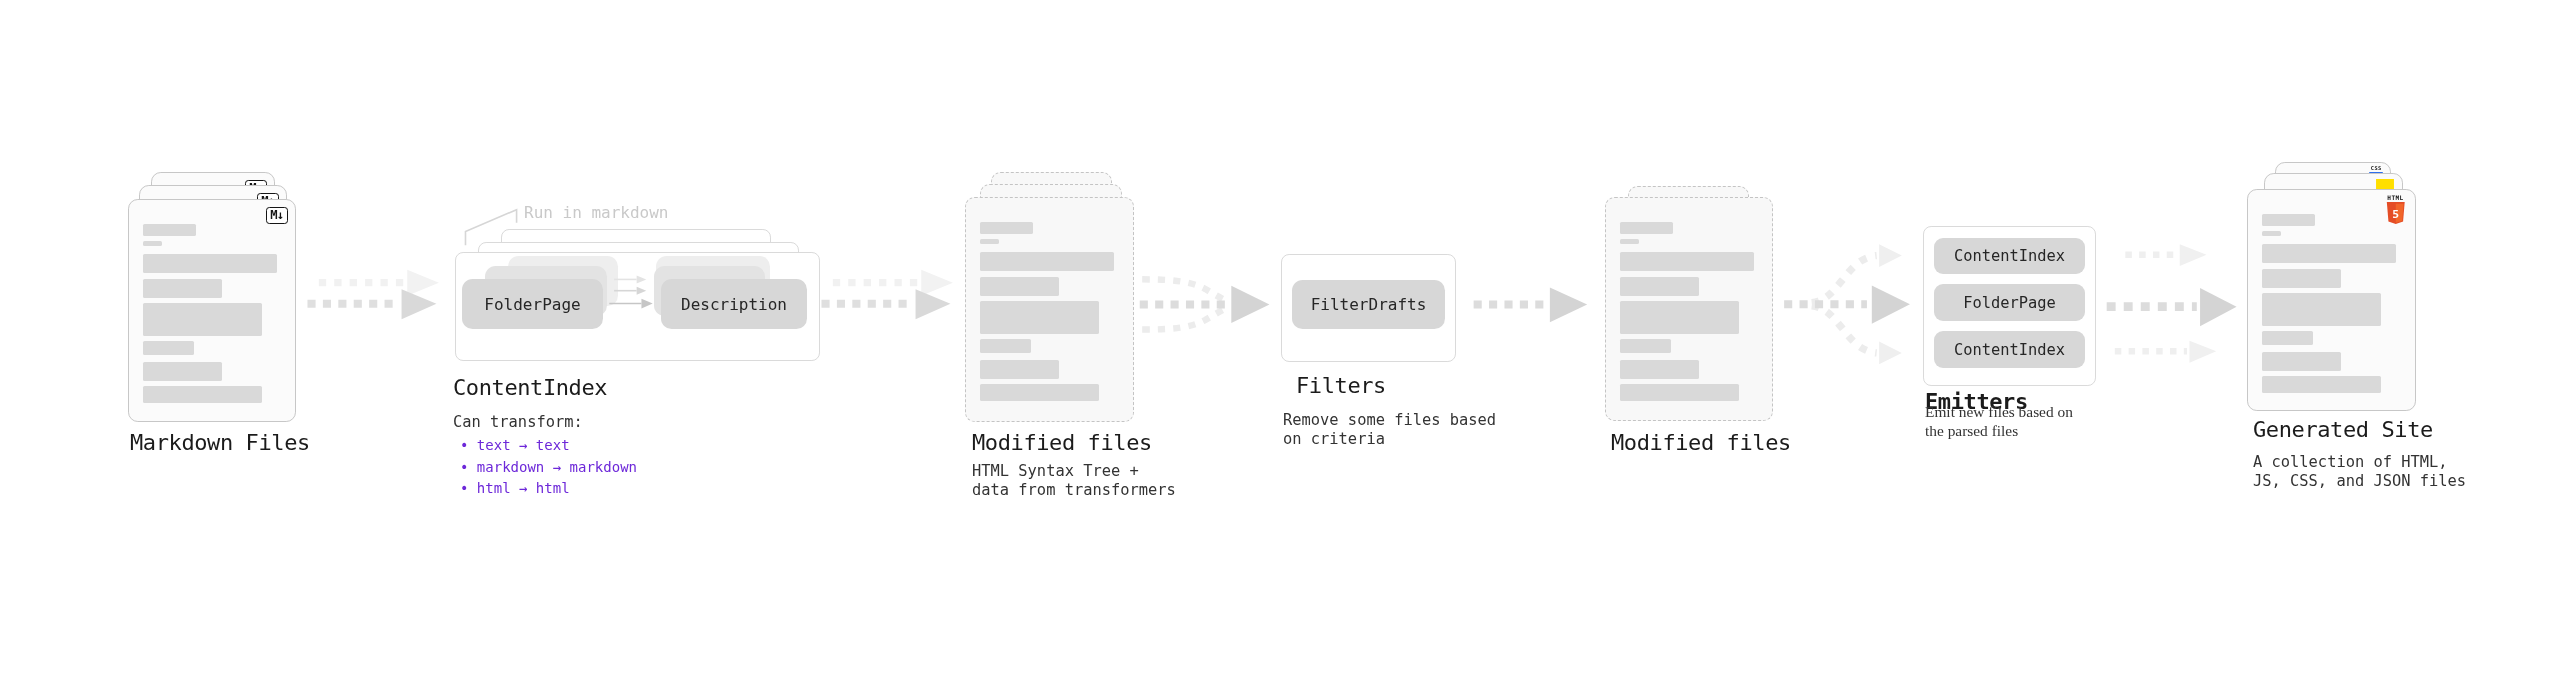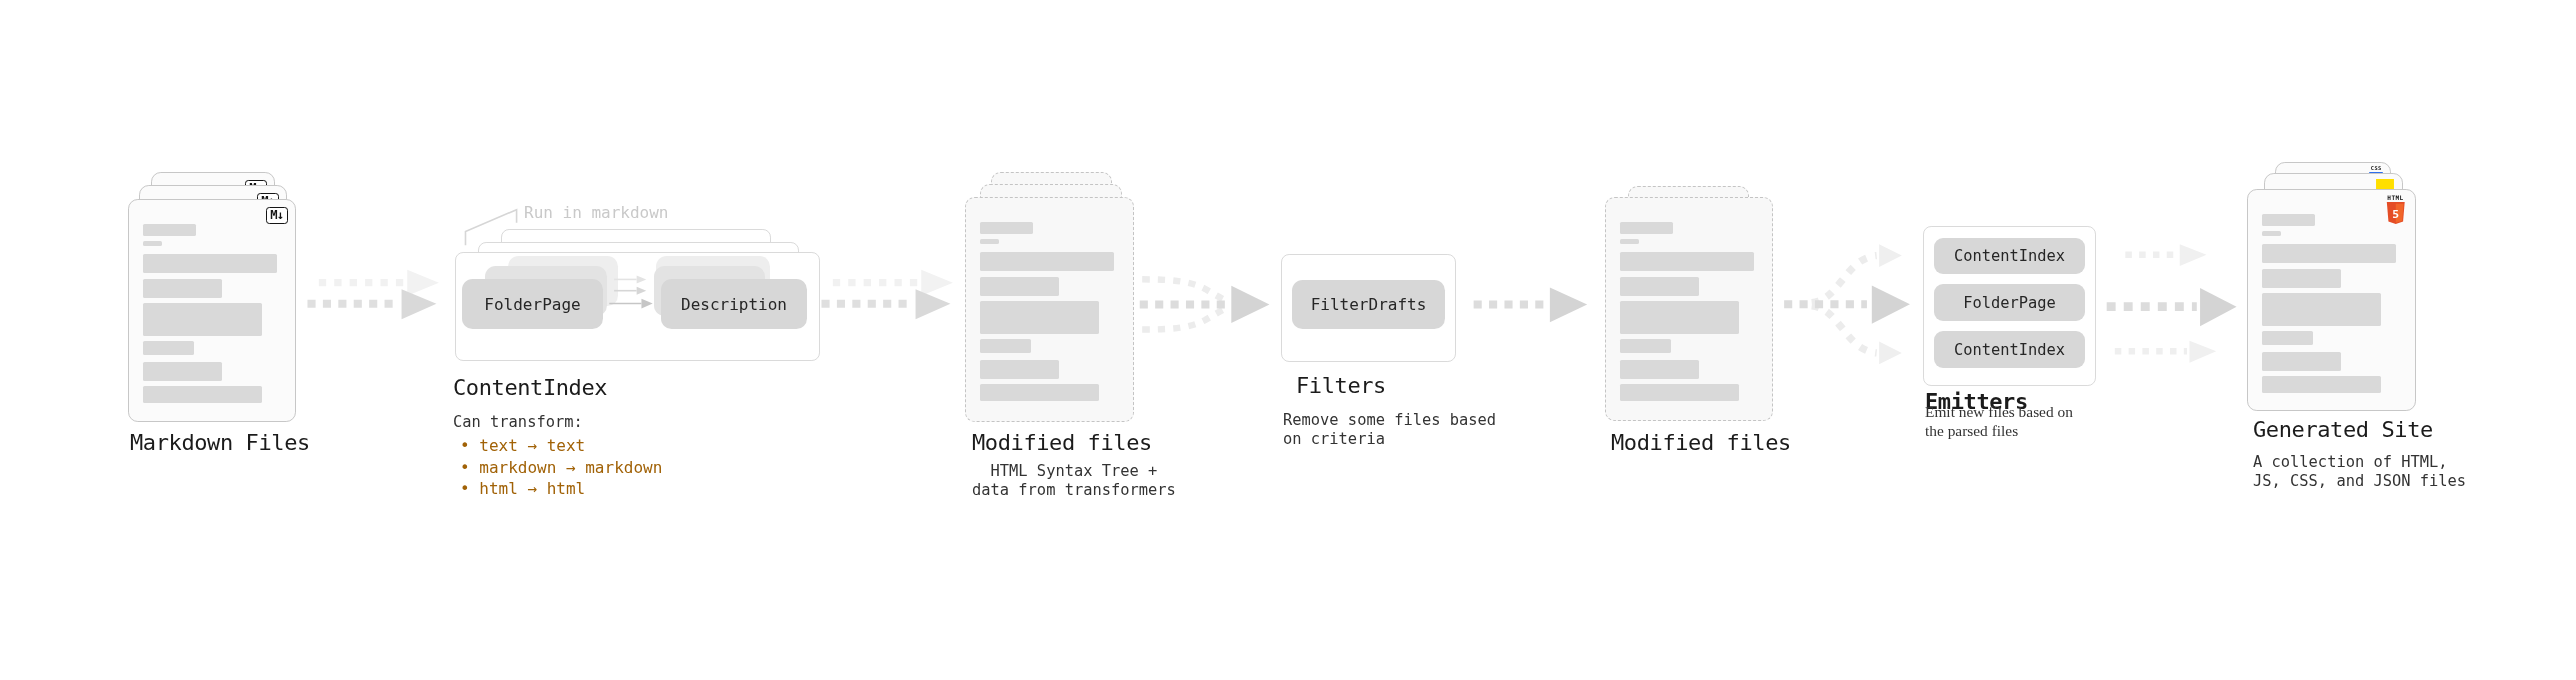--- a/index.html
+++ b/index.html
@@ -28,21 +28,21 @@
   
   .frame{position:absolute;background:#ffffff;border:1.2px solid #dadada;border-radius:8.1px;}
   .pill{position:absolute;background:#d7d7d7;border-radius:10.6px;display:flex;align-items:center;
         justify-content:center;color:#262626;font-size:16px;}
   .pill.ghost1{background:#e3e3e3;}
   .pill.ghost2{background:#eeeeee;}
 
   
   .h-label{position:absolute;font-size:22px;font-weight:500;color:#1b1b1b;letter-spacing:-0.4px;white-space:nowrap;}
   .sub{position:absolute;font-size:15.4px;line-height:19px;color:#333333;white-space:pre-line;}
-  .bullets{position:absolute;font-size:16px;line-height:21.5px;color:#a16207;white-space:nowrap;}
+  .bullets{position:absolute;font-size:14px;line-height:21.5px;color:#6d28d9;white-space:nowrap;}
   .callout-text{position:absolute;font-size:16px;color:#c9c9c9;white-space:nowrap;}
 
   svg{display:block;}
 
   
   .md-c3{left:151px;top:172px;width:122px;height:221px;}
   .md-c2{left:139px;top:185px;width:146px;height:221px;}
   .md-c1{left:128px;top:199px;width:166px;height:221px;}
   .md-label{left:130px;top:430px;}
   .arr1{left:301px;top:268px;}
@@ -61,21 +61,21 @@
   .tf-callout-text{left:524px;top:203px;}
   .tf-label{left:453px;top:375px;}
   .tf-sub{left:453px;top:413px;}
   .tf-bullets{left:460px;top:435px;}
   .arr2{left:815px;top:268px;}
 
   .mo-c3{left:991px;top:172px;width:119px;height:221px;}
   .mo-c2{left:980px;top:184px;width:140px;height:221px;}
   .mo-c1{left:965px;top:197px;width:167px;height:223px;}
   .mo-label{left:972px;top:430px;}
-  .mo-sub{left:972px;top:462px;text-align:center;}
+  .mo-sub{left:972px;top:462px;}
   .arr3{left:1134px;top:268px;}
 
   .fl-box{left:1281px;top:254px;width:173px;height:106px;}
   .fl-pill{left:1292px;top:280px;width:153px;height:49px;}
   .fl-label{left:1296px;top:373px;}
   .fl-sub{left:1283px;top:411px;}
   .arr4{left:1467px;top:268px;}
 
   .fd-c2{left:1628px;top:186px;width:119px;height:221px;}
   .fd-c1{left:1605px;top:197px;width:166px;height:222px;}

